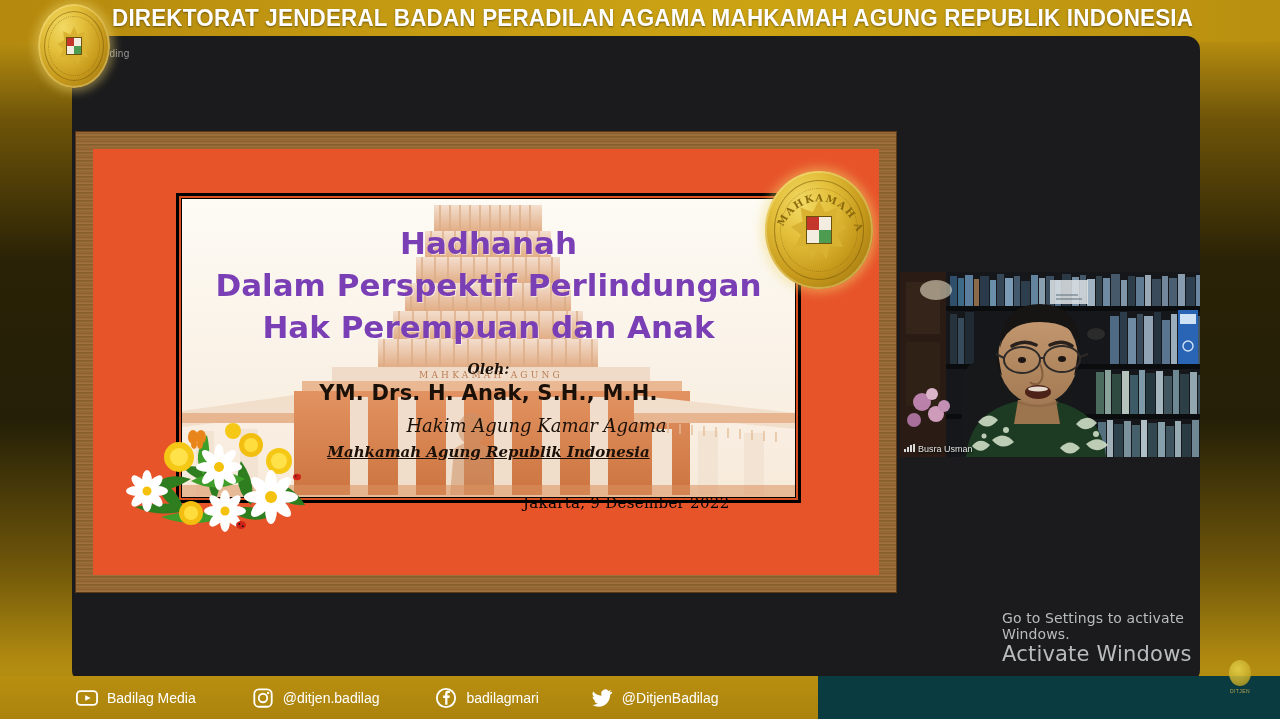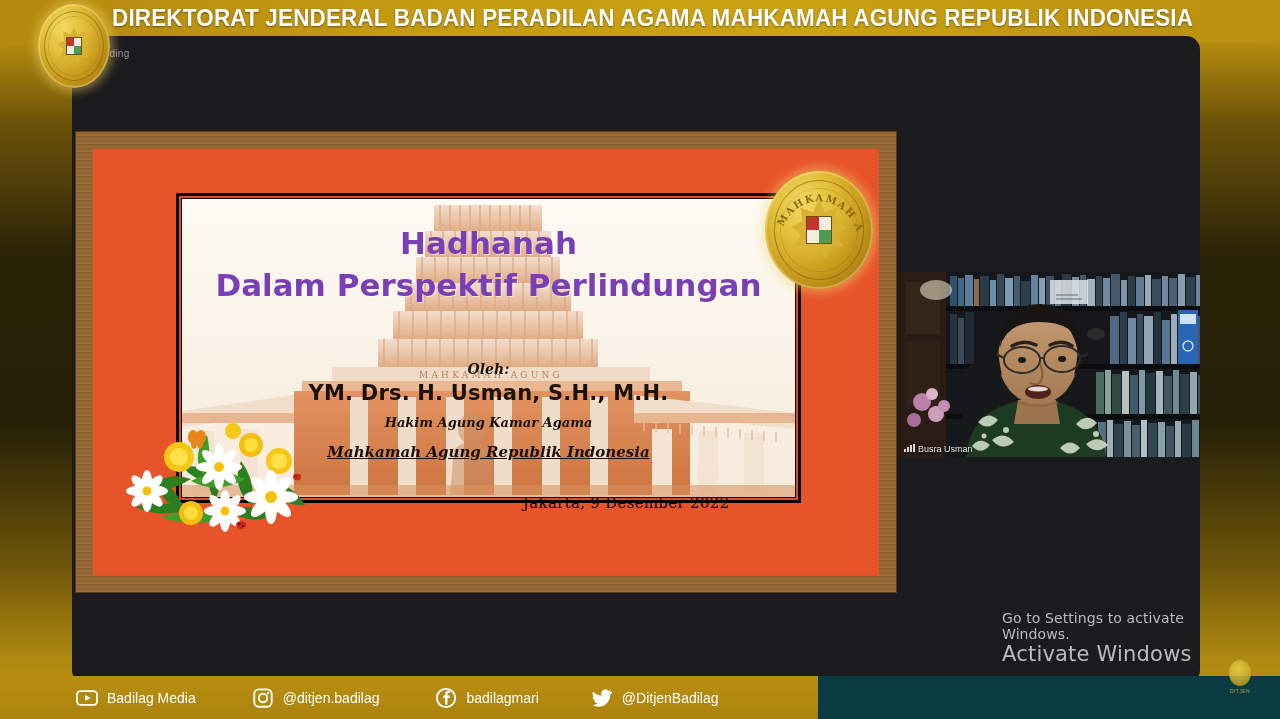--- a/index.html
+++ b/index.html
@@ -158,21 +158,21 @@
   #t-line2{ top:68px; left:50%; transform:translateX(-50%); font-size:31px; }
   #t-line3{ top:110px; left:50%; transform:translateX(-50%); font-size:31px; }
 
   .slide-sub{
     position:absolute; left:50%; transform:translateX(-50%);
     white-space:nowrap; z-index:4; color:#1a1008;
     font-family:"DejaVu Serif", serif;
   }
   #s-oleh{ top:162px; font-size:14px; font-style:italic; font-weight:bold; }
   #s-name{ top:182px; font-size:21px; font-weight:bold; font-family:"DejaVu Sans", sans-serif; letter-spacing:.2px; }
-  #s-role{ top:216px; font-size:13px; font-style:italic; font-weight:bold; }
+  #s-role{ top:216px; font-size:18px; font-style:italic; font-weight:normal;margin-left:48px; }
   #s-inst{ top:244px; font-size:15px; font-style:italic; font-weight:bold;text-decoration:underline; }
 
   #s-date{
     position:absolute; left:430px; top:345px;
     font-family:"DejaVu Serif", serif;
     font-size:15px; color:#000000; white-space:nowrap; z-index:4;
     letter-spacing:.3px;
   }
 
   
@@ -478,23 +478,24 @@
             <g opacity=".55" fill="#c98a5d">
               <ellipse cx="290" cy="230" rx="14" ry="16"></ellipse>
               <path d="M 272,250 q 18,-14 36,0 l 4,46 -44,0 z"></path>
             </g>
 
             <rect x="0" y="286" width="613" height="12" fill="#d98a53" opacity=".55"></rect>
           </svg>
 
           <div class="slide-title" id="t-line1">Hadhanah</div>
           <div class="slide-title" id="t-line2">Dalam Perspektif Perlindungan</div>
+          <div class="slide-title" id="t-line3">Hak Perempuan dan Anak</div>
 
           <div class="slide-sub" id="s-oleh">Oleh:</div>
-          <div class="slide-sub" id="s-name">YM.  Drs. H. Usman, S.H., M.H.</div>
+          <div class="slide-sub" id="s-name">YM.  Drs. H. Anak, S.H., M.H.</div>
           <div class="slide-sub" id="s-role">Hakim Agung Kamar Agama</div>
           <div class="slide-sub" id="s-inst">Mahkamah Agung Republik Indonesia</div>
         </div>
       </div>
 
       <div id="s-date">Jakarta,  9 Desember 2022</div>
 
       <svg id="flowers" viewBox="0 0 200 115">
         <g>
 

